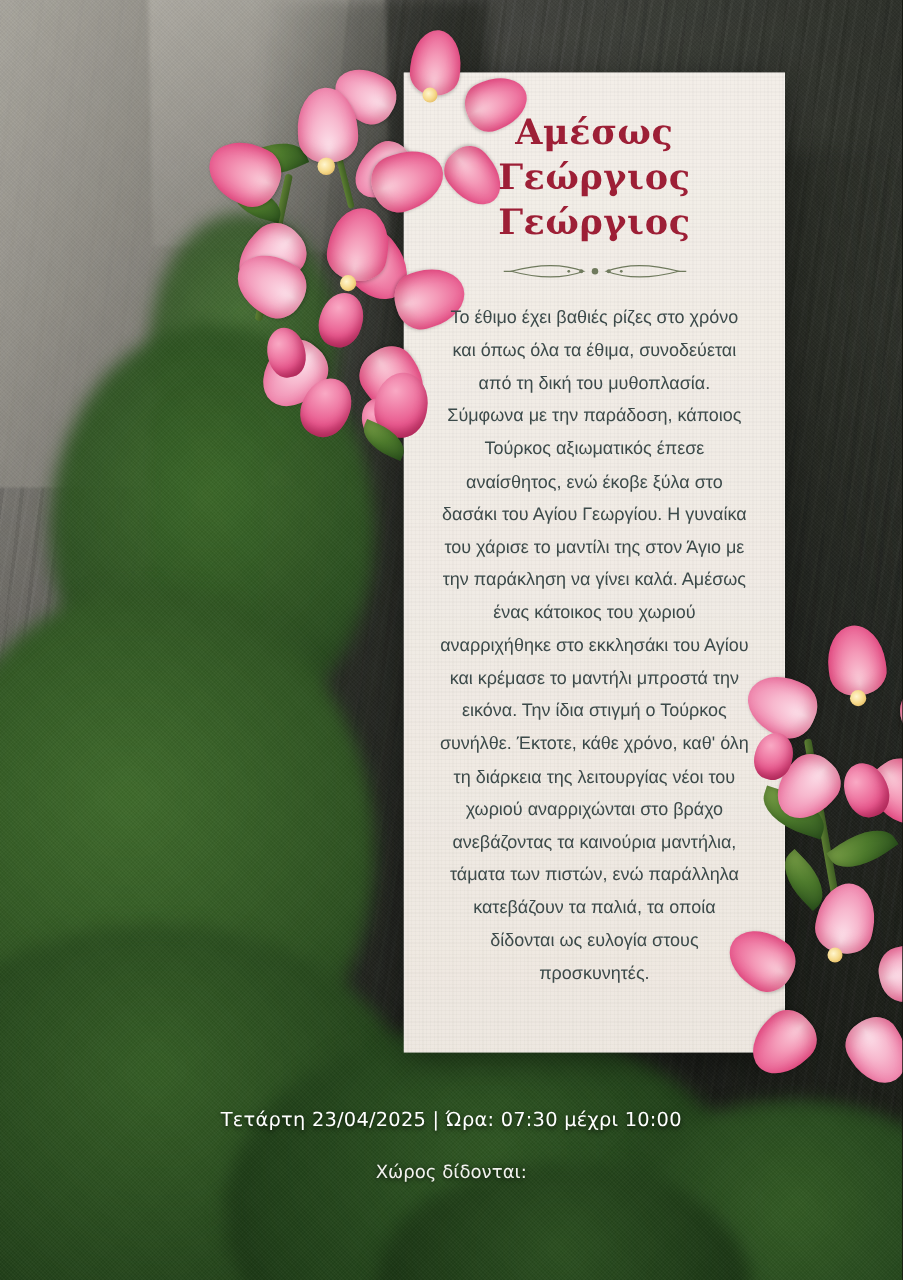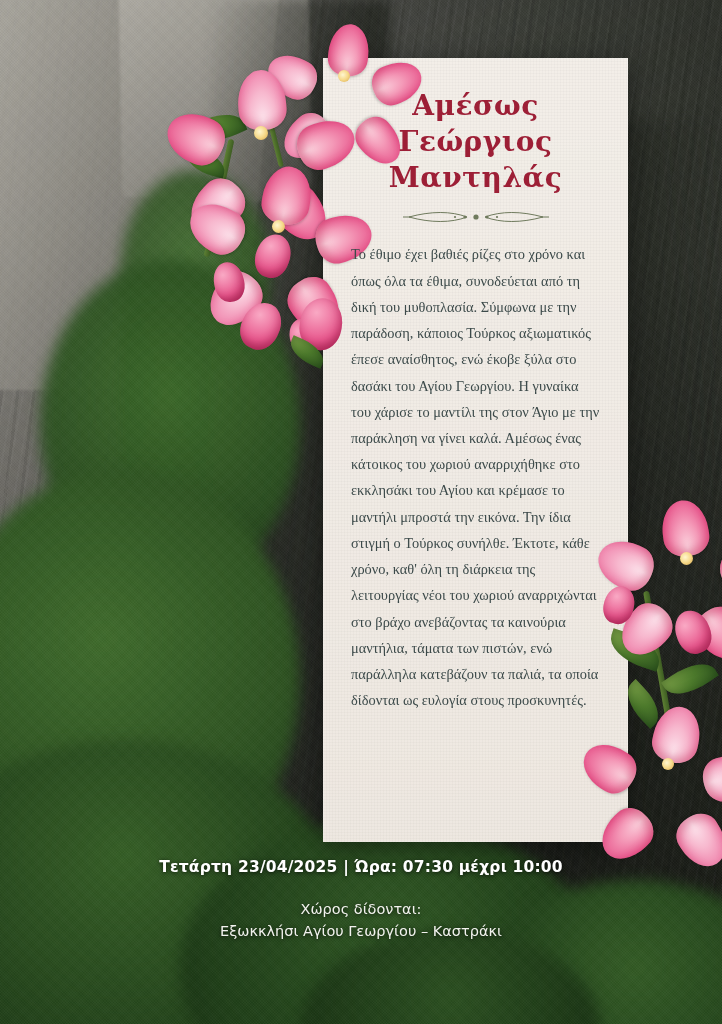--- a/index.html
+++ b/index.html
@@ -148,45 +148,46 @@
     width: 150px;
     height: 16px;
     color: #6f7a5d;
     display: flex;
     align-items: center;
     justify-content: center;
   }
   .divider svg { display: block; }
 
   .body-text {
-    font-family: Liberation Serif, serif;
+    font-family: Liberation Sans, sans-serif;
     color: #3c4a4a;
     font-size: 14.4px;
     line-height: 1.82;
-    text-align: left;
+    text-align: center;
     margin: 0;
     padding: 0 2px 24px 2px;
   }
 
   
   #footer {
     position: absolute;
     left: 0;
     top: 858px;
     width: 722px;
     text-align: center;
     z-index: 5;
   }
   .date-line {
     font-family: "DejaVu Sans", sans-serif;
-    font-weight: 700;
+    font-weight: 400;
     font-size: 15.5px;
     color: #ffffff;
     text-shadow: 0 1px 4px rgba(0,0,0,0.75);
     letter-spacing: 0.2px;
+    margin-top: 29px;
   }
   .venue-block {
     margin-top: 22px;
     font-family: "DejaVu Sans", sans-serif;
     font-size: 14.5px;
     line-height: 1.55;
     color: #f2f2ee;
     text-shadow: 0 1px 4px rgba(0,0,0,0.75);
   }
 
@@ -247,21 +248,21 @@
   <div class="foliage f3"></div>
   <div class="foliage f4"></div>
   <div class="foliage f5"></div>
   <div class="foliage f6"></div>
   <div class="texture-noise"></div>
 
   <div id="card">
     <div class="card-inner">
       <h1 class="title">
         <span>Αμέσως Γεώργιος</span><br>
-        <span>Μαντηλάς</span>
+        <span>Γεώργιος</span>
       </h1>
 
       <div class="divider">
         <svg width="150" height="16" viewBox="0 0 150 16" aria-hidden="true">
           <path d="M8 8 C 30 2, 50 2, 66 8 C 50 14, 30 14, 8 8 Z" fill="none" stroke="#6f7a5d" stroke-width="1"></path>
           <path d="M142 8 C 120 2, 100 2, 84 8 C 100 14, 120 14, 142 8 Z" fill="none" stroke="#6f7a5d" stroke-width="1"></path>
           <circle cx="75" cy="8" r="2.6" fill="#6f7a5d"></circle>
           <circle cx="64" cy="8" r="1.6" fill="#6f7a5d"></circle>
           <circle cx="86" cy="8" r="1.6" fill="#6f7a5d"></circle>
           <circle cx="54" cy="8" r="1.1" fill="#6f7a5d"></circle>
@@ -348,17 +349,16 @@
 
   <div class="flower" style="left:286px; top:290px; width:80px; height:90px;">
     <div class="bud" style="left:14px; top:8px; width:42px; height:52px; transform:rotate(10deg);"></div>
     <div class="leaf" style="left:2px; top:52px; width:38px; height:20px; transform:rotate(24deg);"></div>
   </div>
 
   <div id="footer">
     <div class="date-line">Τετάρτη 23/04/2025 | Ώρα: 07:30 μέχρι 10:00</div>
     <div class="venue-block">
       <div>Χώρος δίδονται:</div>
-      <div>Εξωκκλήσι Αγίου Γεωργίου – Καστράκι</div>
     </div>
   </div>
 
 </div>
 
 </body></html>

